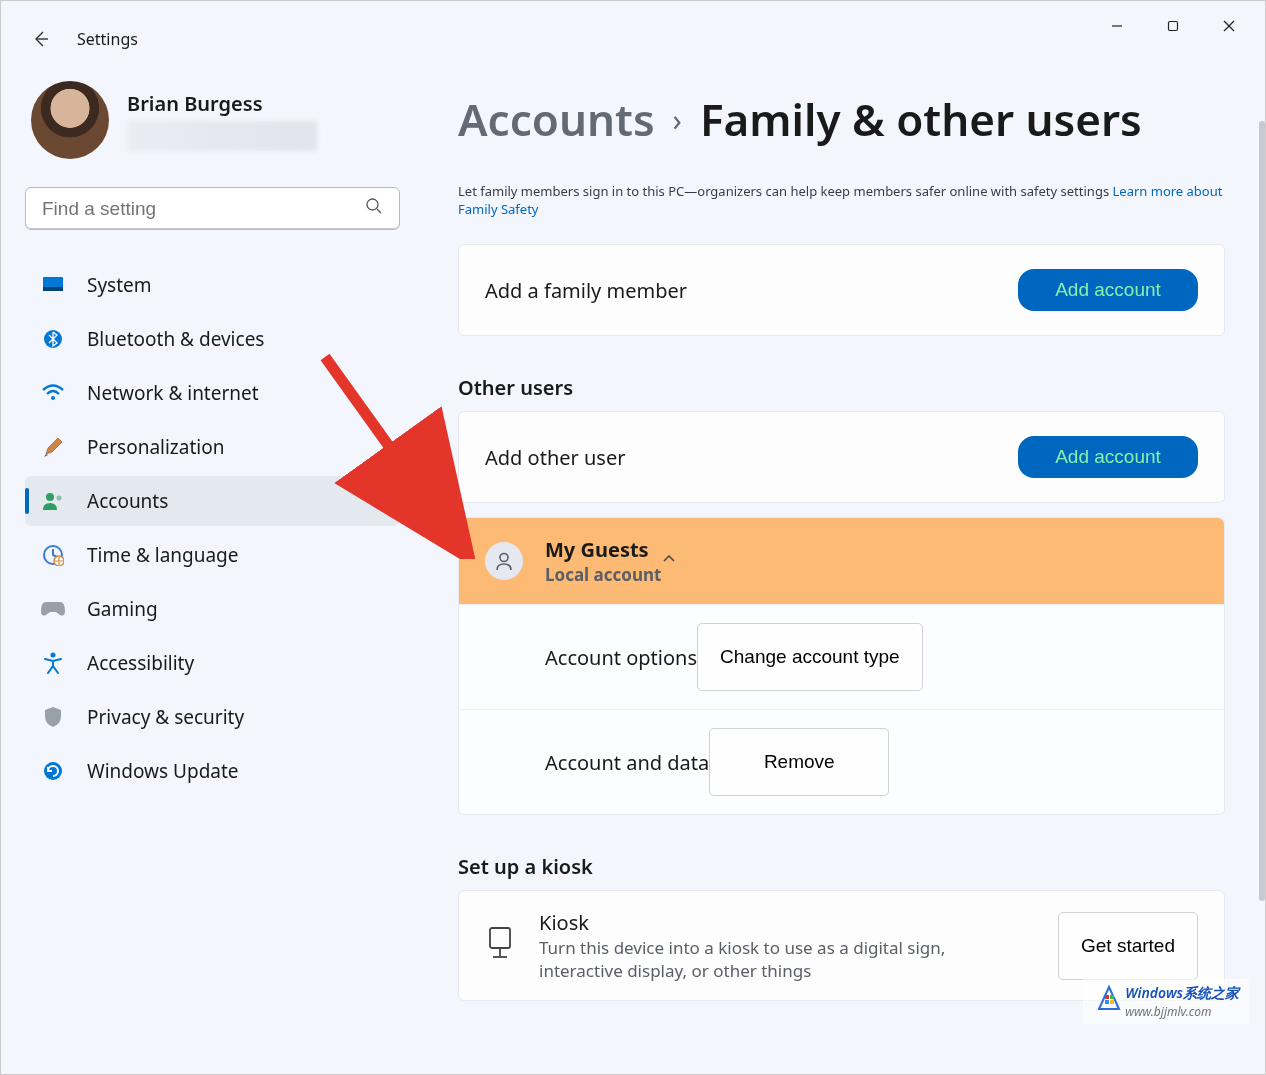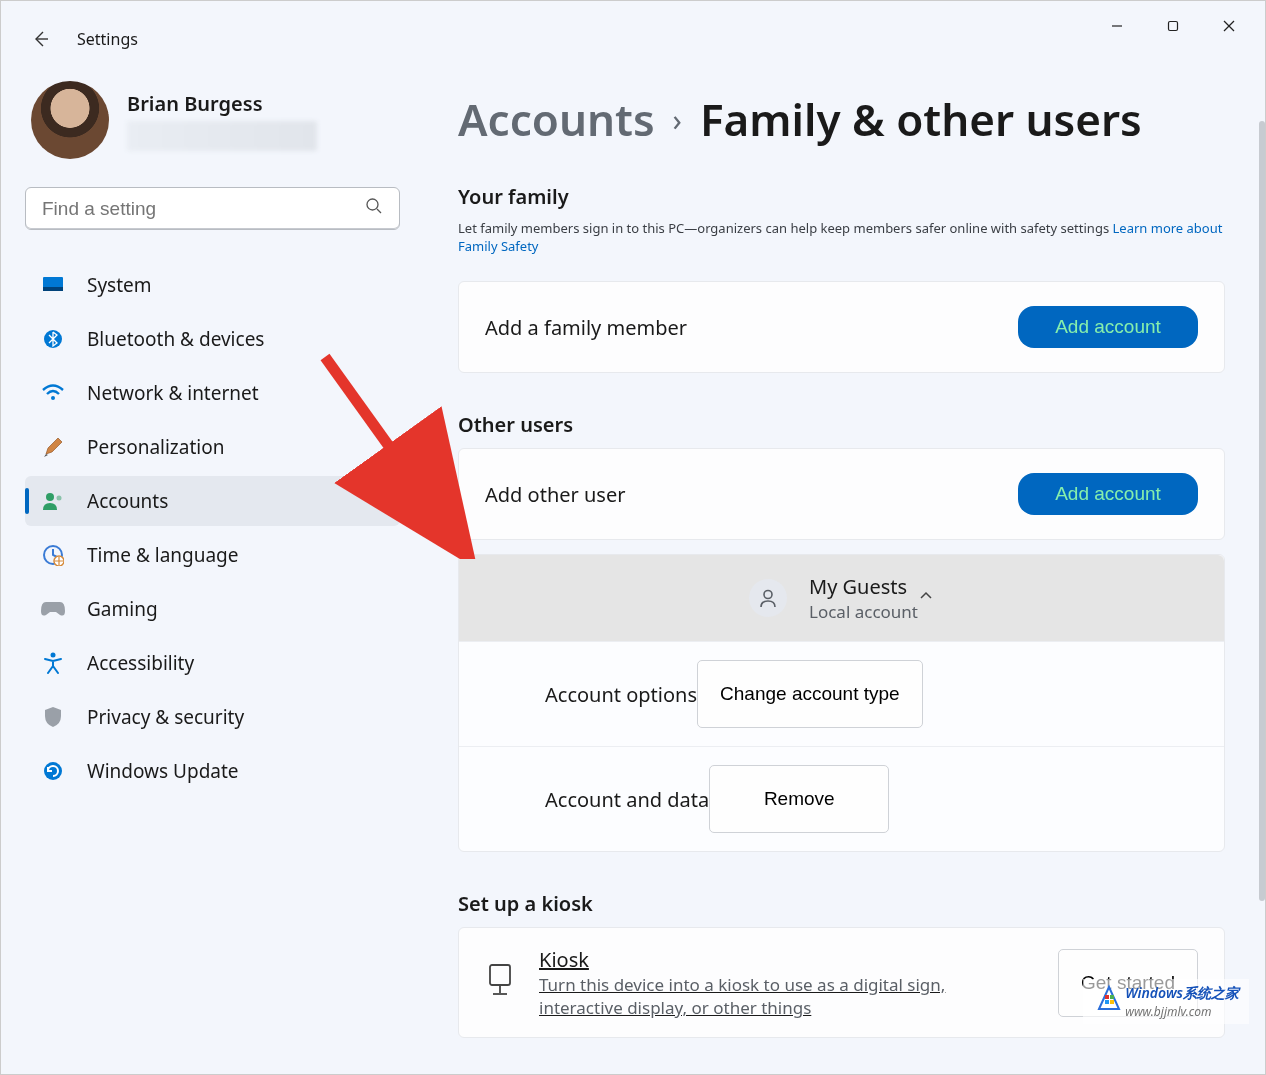--- a/index.html
+++ b/index.html
@@ -134,25 +134,26 @@
     border-radius:5px; font-size:19px;
     padding: 22px 22px;
   }
   .user-block {
     background:#fcfdff;
     border:1px solid #e7e9ed;
     border-radius:6px;
     margin-bottom: 38px;
   }
   .user-header {
-    display:flex; align-items:center; justify-content:center;
+    display:flex; align-items:center; justify-content:flex-start;
     padding: 18px 26px;
     border-bottom:1px solid #eceef2;
-    background:#e5e5e5;
+    background:#fdba74;
     border-radius:6px 6px 0 0;
+    font-weight:bold;
   }
   .user-left { display:flex; align-items:center; gap: 22px;}
   .user-avatar {
     width: 38px; height:38px; border-radius:50%;
     background:#e5e8ee; display:flex;align-items:center;justify-content:center;
     color:#54585e;
   }
   .user-name { font-size: 20px;}
   .user-type { font-size: 17px; color:#5a5f66;}
   .user-sub-row {
@@ -160,21 +161,21 @@
     padding: 18px 26px 18px 86px;
   }
   .user-sub-row + .user-sub-row { border-top:1px solid #eceef2;}
   .kiosk-card {
     background:#fdfdfe;
     border:1px solid #e7e9ed;
     border-radius:6px;
     padding: 18px 26px;
     display:flex; align-items:center; justify-content:space-between;
   }
-  .kiosk-left { display:flex; gap: 24px; align-items:center;text-decoration:underline;}
+  .kiosk-left { display:flex; gap: 24px; align-items:center;}
   .kiosk-title { font-size: 20px;}
   .kiosk-desc { font-size: 17px; color:#5a5f66; max-width: 420px;}
   
   .main-scrollbar {
     position:absolute; right:0; top:70px; width:6px; height:780px;
     background:#c7cbd1; border-radius:3px;
   }
   
   .arrow-ann {
     position:absolute;
@@ -343,21 +344,20 @@
     </ul>
   </aside>
 
   <main class="main">
     <div class="breadcrumb">
       <span class="crumb-parent">Accounts</span>
       <span class="crumb-sep">›</span>
       <span class="crumb-current">Family &amp; other users</span>
     </div>
 
-    <div class="section-title">Your family</div>
     <div class="section-desc">
       <span>Let family members sign in to this PC—organizers can help keep members safer online with safety settings  </span>
       <a href="#">Learn more about Family Safety</a>
     </div>
     <div class="card">
       <div class="card-row">
         <span class="card-label">Add a family member</span>
         <button class="btn-primary">Add account</button>
       </div>
     </div>

